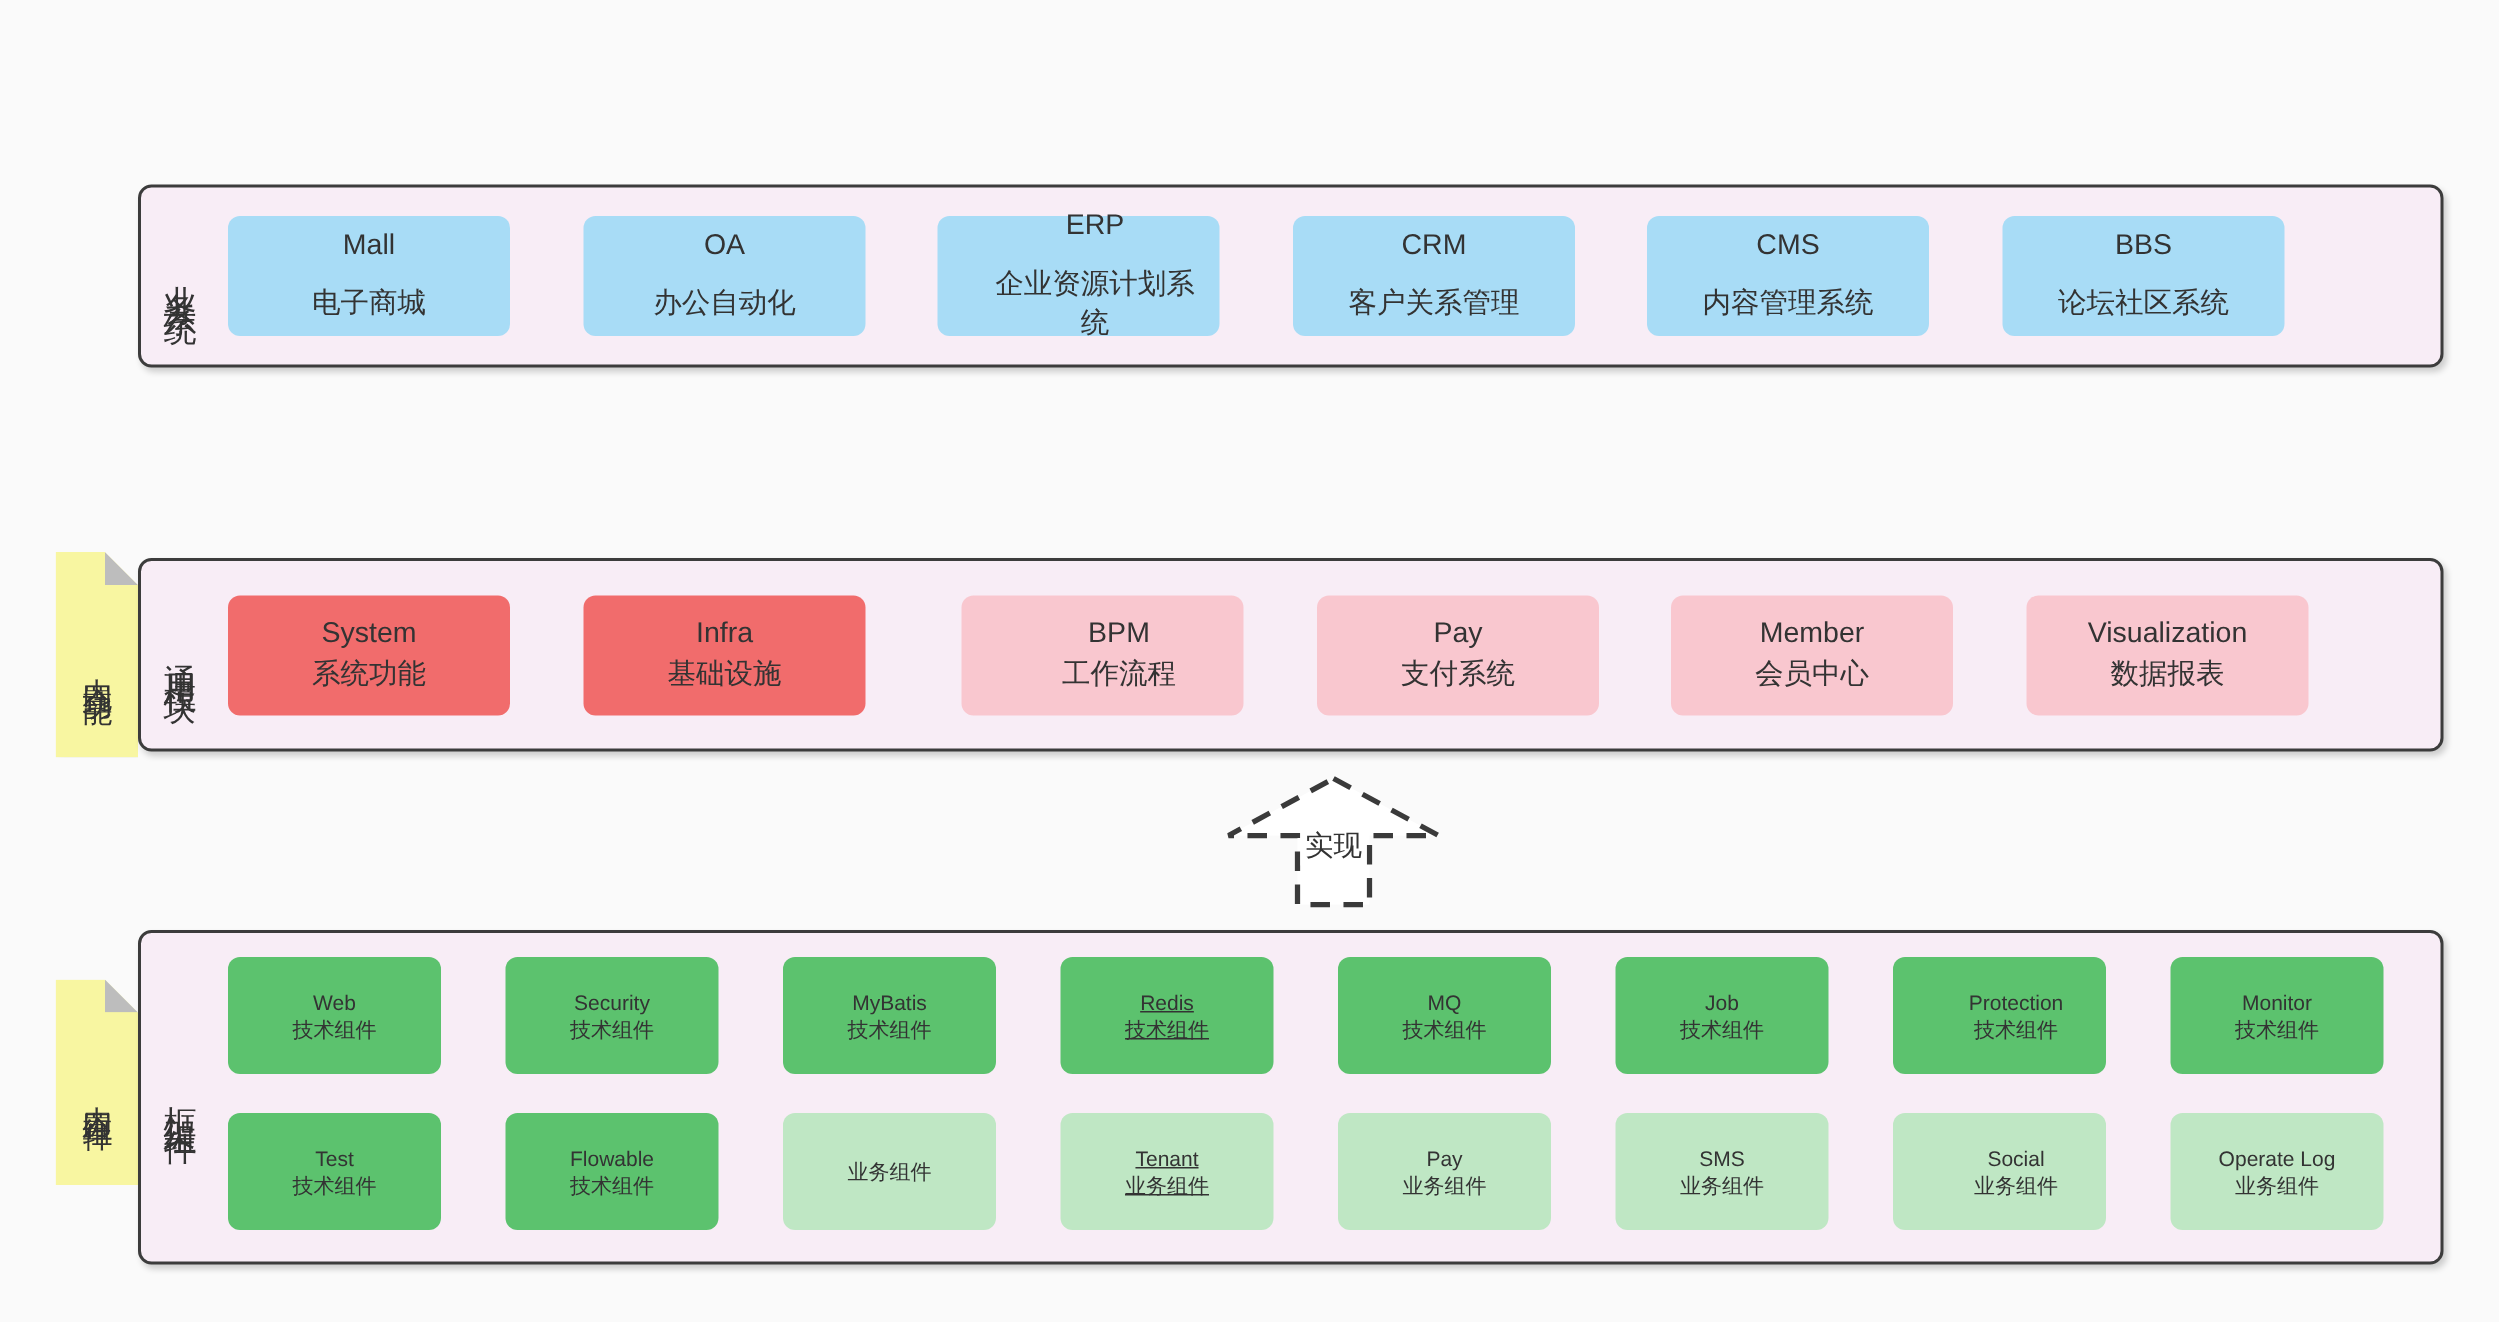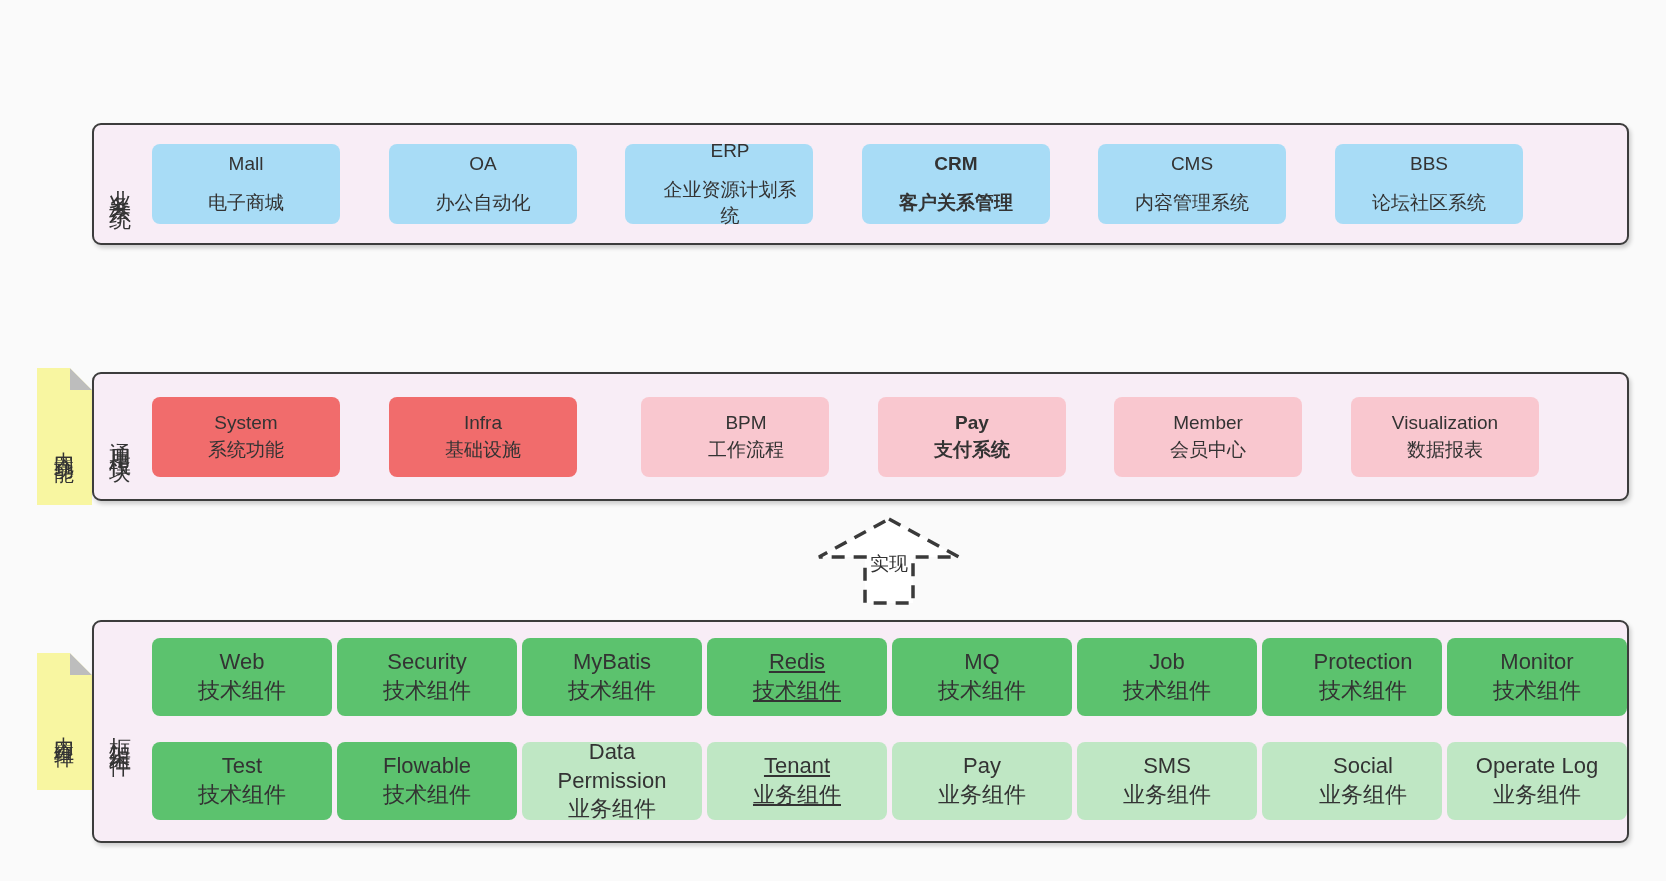--- a/index.html
+++ b/index.html
@@ -34,28 +34,28 @@
   }
 
   
   .box{
     position:absolute;border-radius:8px;
     display:flex;flex-direction:column;align-items:center;justify-content:center;
     text-align:center;color:var(--c-text);padding:0 10px;
   }
   .box .box-name,.box .box-sub{display:block;width:100%;}
   .row6 .box{width:188px;height:80px;font-size:19px;line-height:1.4;}
-  .row8 .box{width:180px;height:78px;font-size:22px;line-height:1.3;}
+  .row8 .box{width:142px;height:78px;font-size:14px;line-height:1.3;}
   .layer-top .box{top:19px;gap:12px;}
   .layer-mid .box{top:23px;justify-content:center;}
   .r1 .box{top:16px;}
   .r2 .box{top:120px;}
 
   .row6 .box:nth-child(1){left:58px;}  .row6 .box:nth-child(2){left:295px;}
-  .row6 .box:nth-child(3){left:531px;padding-left:32px;} .row6 .box:nth-child(4){left:768px;font-weight:bold;}
+  .row6 .box:nth-child(3){left:531px;padding-left:32px;} .row6 .box:nth-child(4){left:768px;}
   .row6 .box:nth-child(5){left:1004px;}.row6 .box:nth-child(6){left:1241px;}
 
   .row8 .box:nth-child(1){left:58px;}  .row8 .box:nth-child(2){left:243px;}
   .row8 .box:nth-child(3){left:428px;} .row8 .box:nth-child(4){left:613px;text-decoration:underline;}
   .row8 .box:nth-child(5){left:798px;} .row8 .box:nth-child(6){left:983px;}
   .row8 .box:nth-child(7){left:1168px;padding-left:32px;}.row8 .box:nth-child(8){left:1353px;}
 
   .v-blue{background:var(--c-blue);}
   .v-red{background:var(--c-red);}
   .v-pink{background:var(--c-pink);margin-left:16px;}
@@ -218,21 +218,20 @@
     <div class="row8 r2">
       <div class="box v-green">
         <span class="box-name">Test</span>
         <span class="box-sub">技术组件</span>
       </div>
       <div class="box v-green">
         <span class="box-name">Flowable</span>
         <span class="box-sub">技术组件</span>
       </div>
       <div class="box v-lightgreen">
-        <span class="box-name">Data Permission</span>
         <span class="box-sub">业务组件</span>
       </div>
       <div class="box v-lightgreen">
         <span class="box-name">Tenant</span>
         <span class="box-sub">业务组件</span>
       </div>
       <div class="box v-lightgreen">
         <span class="box-name">Pay</span>
         <span class="box-sub">业务组件</span>
       </div>

